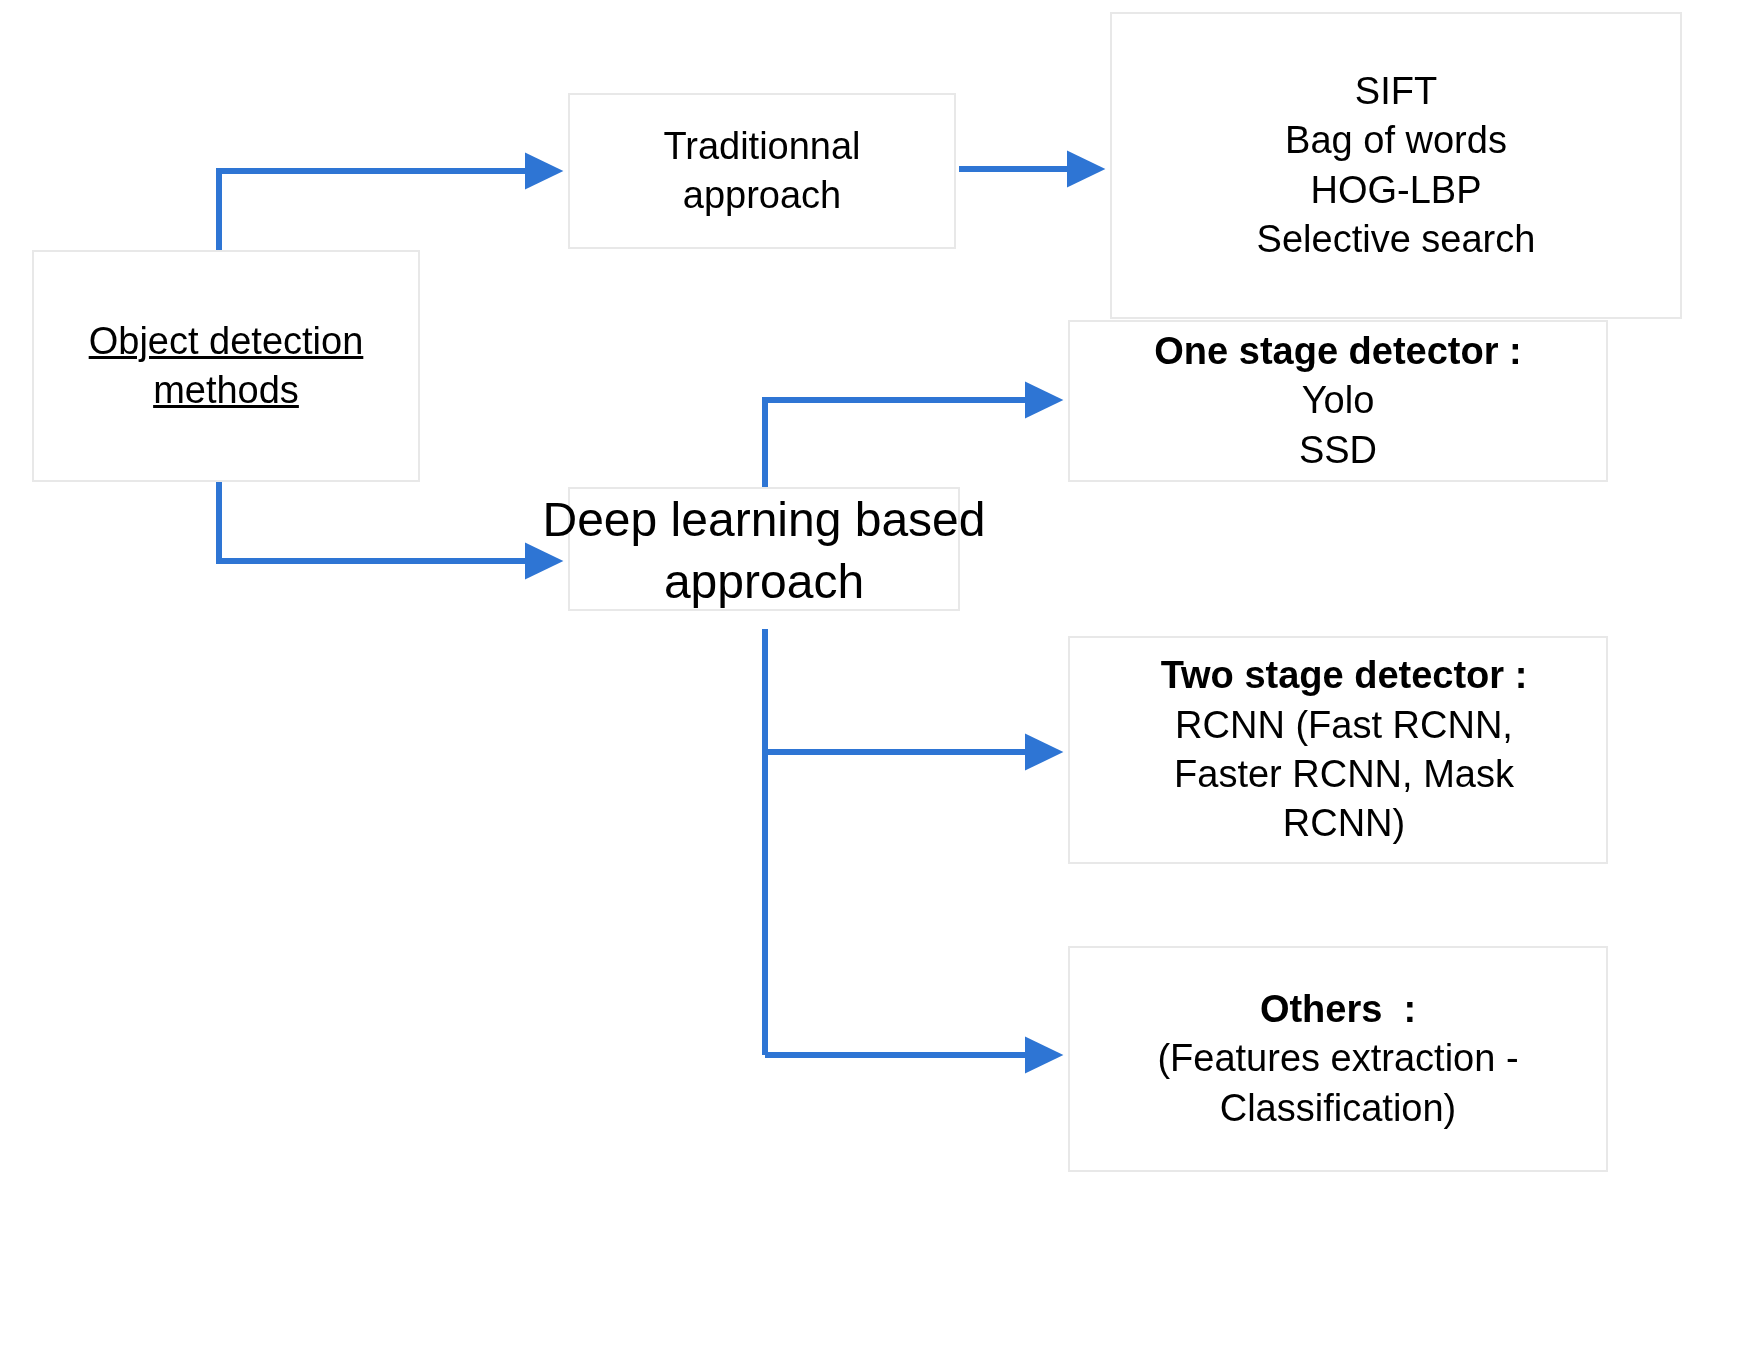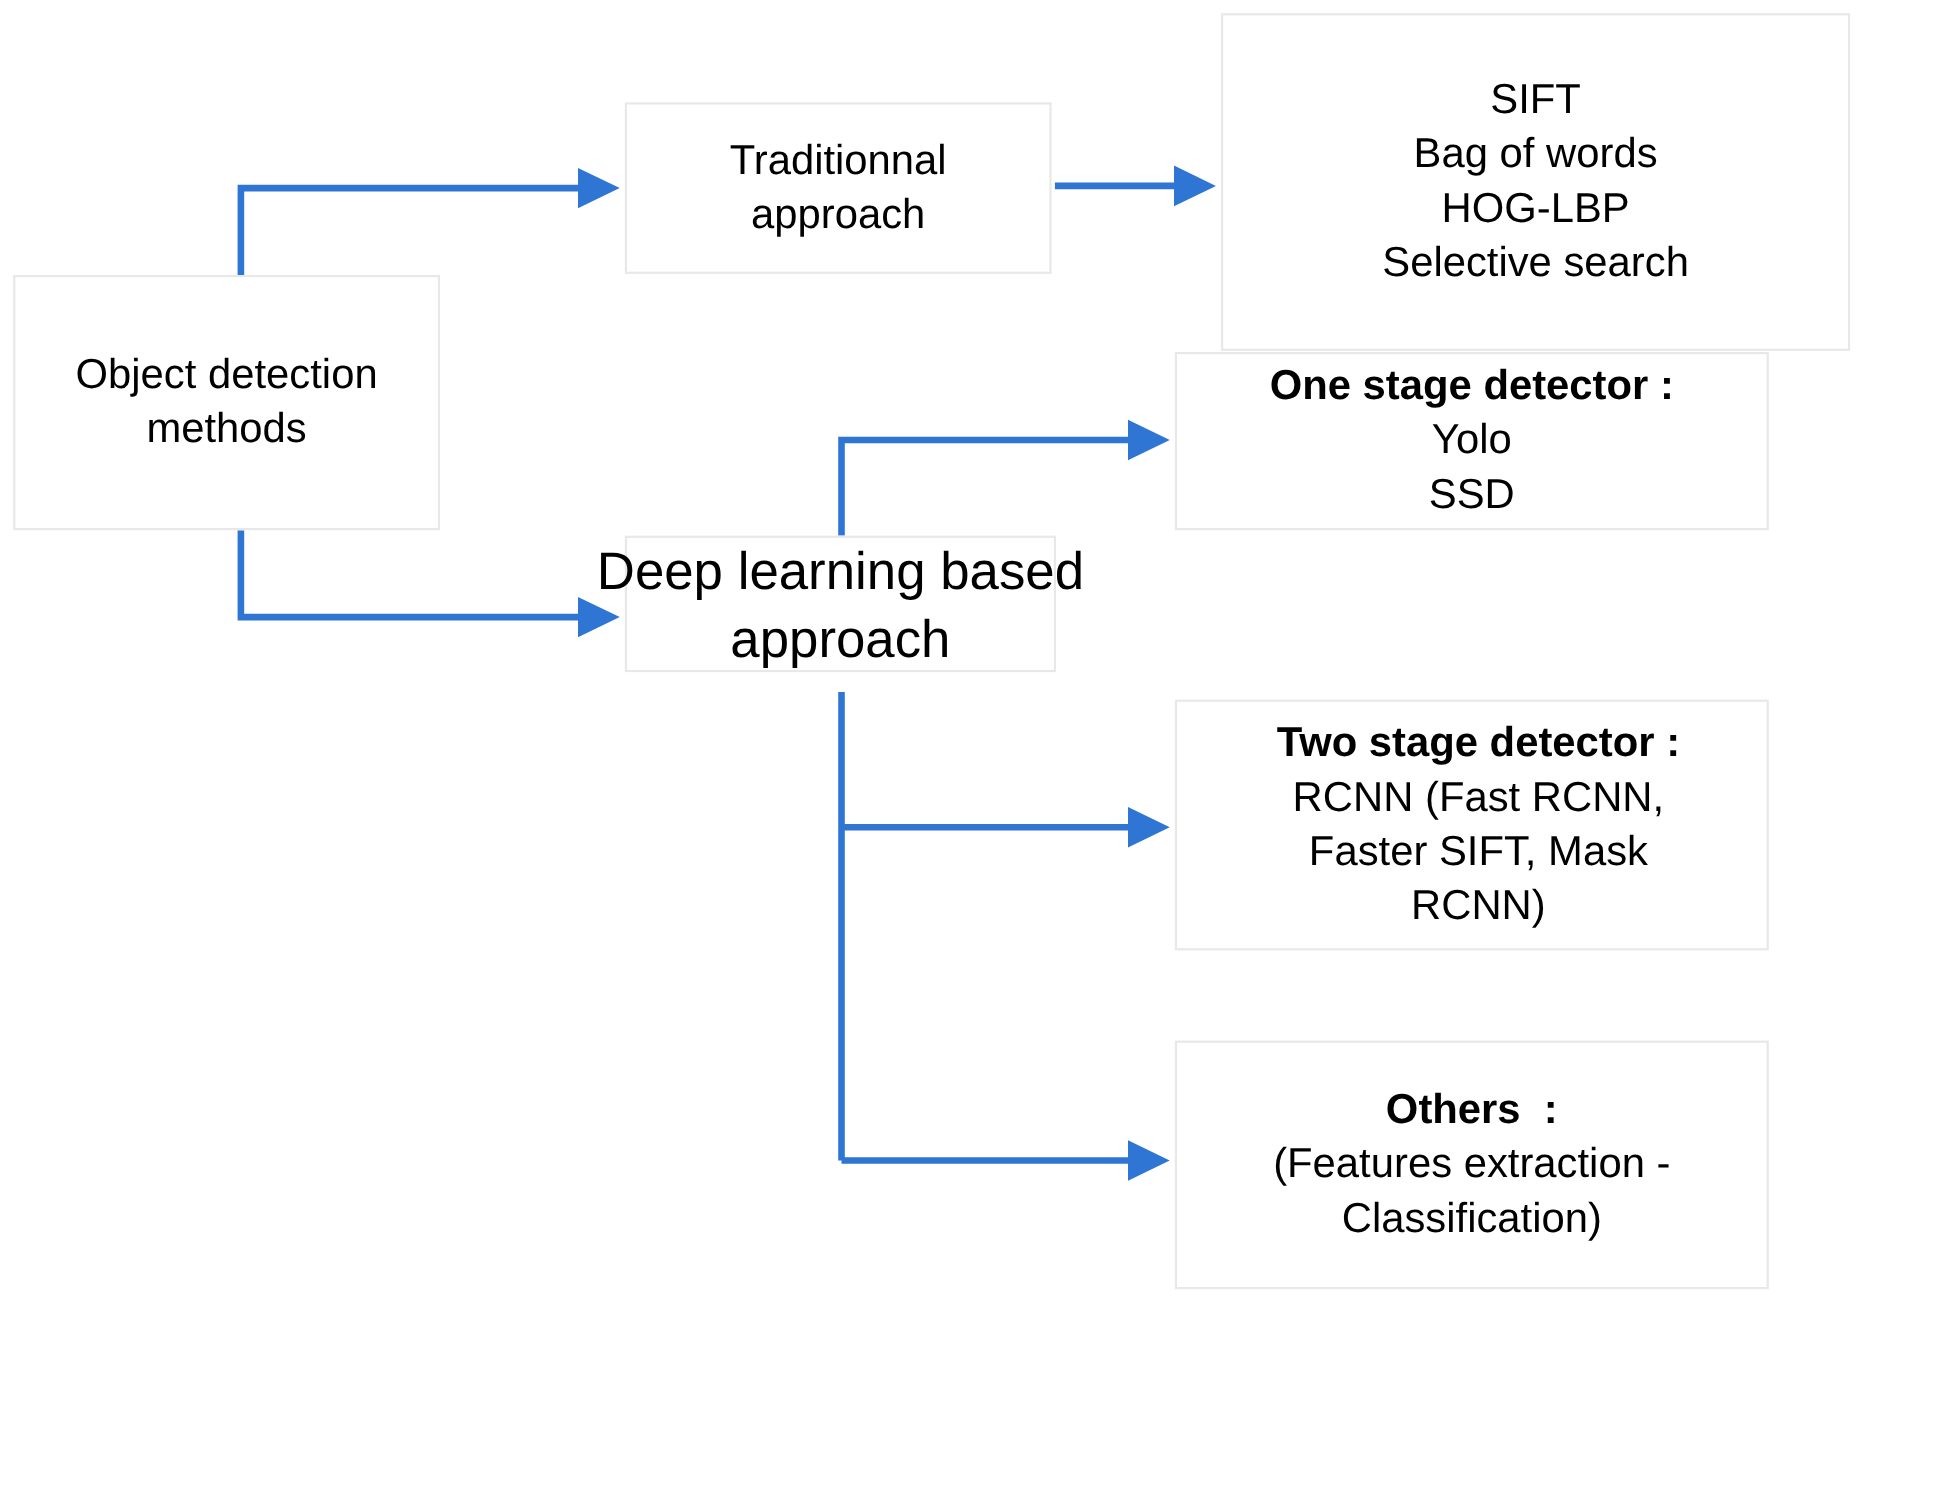--- a/index.html
+++ b/index.html
@@ -31,22 +31,23 @@
   .node .line {
     display: block;
     white-space: pre;
   }
   .node .line.bold {
     font-weight: bold;
   }
 
   
   #node-root {
-    left: 12px;  top: 250px;  width: 388px;  height: 232px;
+    left: 32px;  top: 250px;  width: 388px;  height: 232px;
     font-size: 38px;
+    text-decoration: underline;
   }
   #node-traditional {
     left: 568px; top: 93px;   width: 388px;  height: 156px;
     font-size: 38px;
   }
   #node-traditional-methods {
     left: 1110px; top: 12px;  width: 572px;  height: 307px;
     font-size: 38px;
   }
   #node-deep {
@@ -128,21 +129,21 @@
 
   <div class="node" id="node-one-stage">
     <span class="line bold">One stage detector :</span>
     <span class="line">Yolo</span>
     <span class="line">SSD</span>
   </div>
 
   <div class="node" id="node-two-stage">
     <span class="line bold">Two stage detector :</span>
     <span class="line">RCNN (Fast RCNN,</span>
-    <span class="line">Faster SIFT, Mask</span>
+    <span class="line">Faster RCNN, Mask</span>
     <span class="line">RCNN)</span>
   </div>
 
   <div class="node" id="node-others">
     <span class="line bold">Others  :</span>
     <span class="line">(Features extraction -</span>
     <span class="line">Classification)</span>
   </div>
 
 </div>

